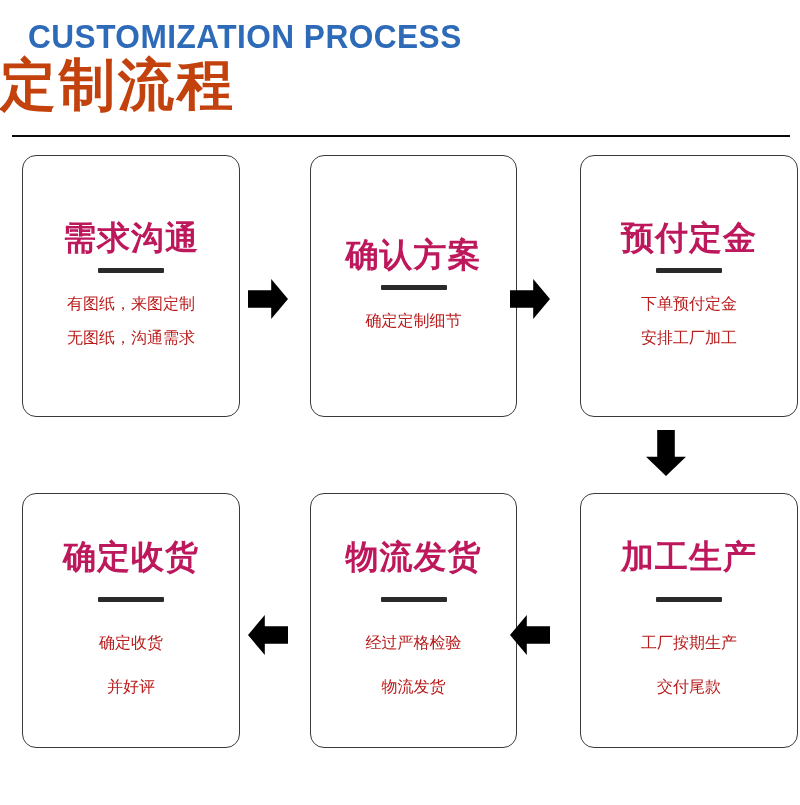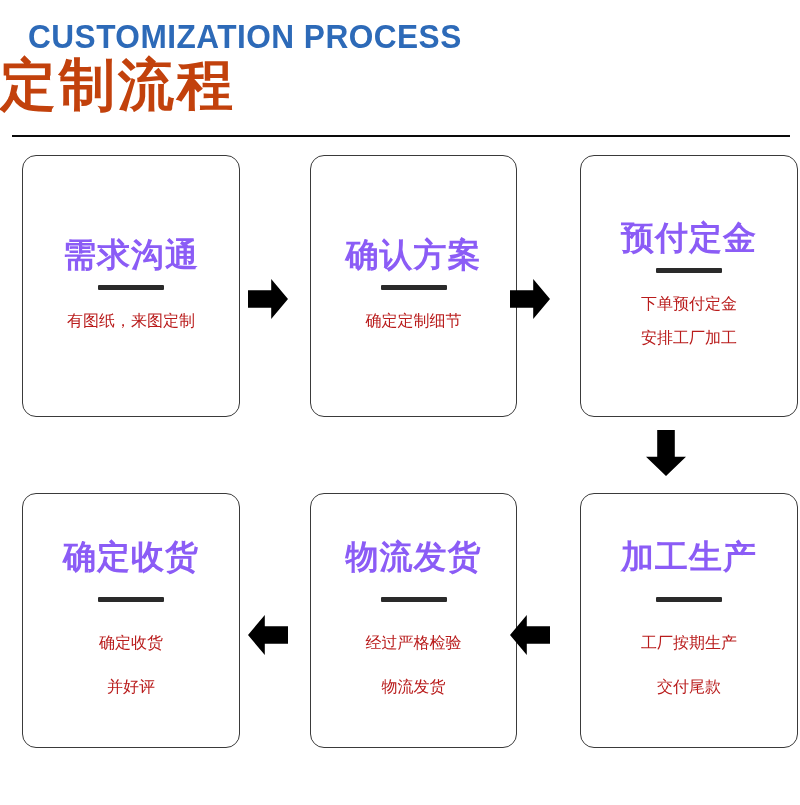--- a/index.html
+++ b/index.html
@@ -73,21 +73,21 @@
     background: #ffffff;
     display: flex;
     flex-direction: column;
     align-items: center;
     justify-content: center;
   }
 
   .card-title {
     font-size: 33px;
     font-weight: bold;
-    color: #8b5cf6;
+    color: #be185d;
     letter-spacing: 1px;
     line-height: 40px;
     white-space: nowrap;
     font-family: "Liberation Sans", "DejaVu Sans", sans-serif;
   }
 
   .card-rule {
     width: 66px;
     height: 5px;
     background: #2a2a2a;
@@ -147,20 +147,21 @@
   <div class="header">
     <div class="header-en">CUSTOMIZATION PROCESS</div>
     <div class="header-cn">定制流程</div>
   </div>
   <div class="header-rule"></div>
 
   <div class="card r1 c1">
     <div class="card-title">需求沟通</div>
     <div class="card-rule"></div>
     <div class="card-desc">有图纸，来图定制</div>
+    <div class="card-desc">无图纸，沟通需求</div>
   </div>
 
   <div class="card r1 c2">
     <div class="card-title">确认方案</div>
     <div class="card-rule"></div>
     <div class="card-desc">确定定制细节</div>
   </div>
 
   <div class="card r1 c3">
     <div class="card-title">预付定金</div>

